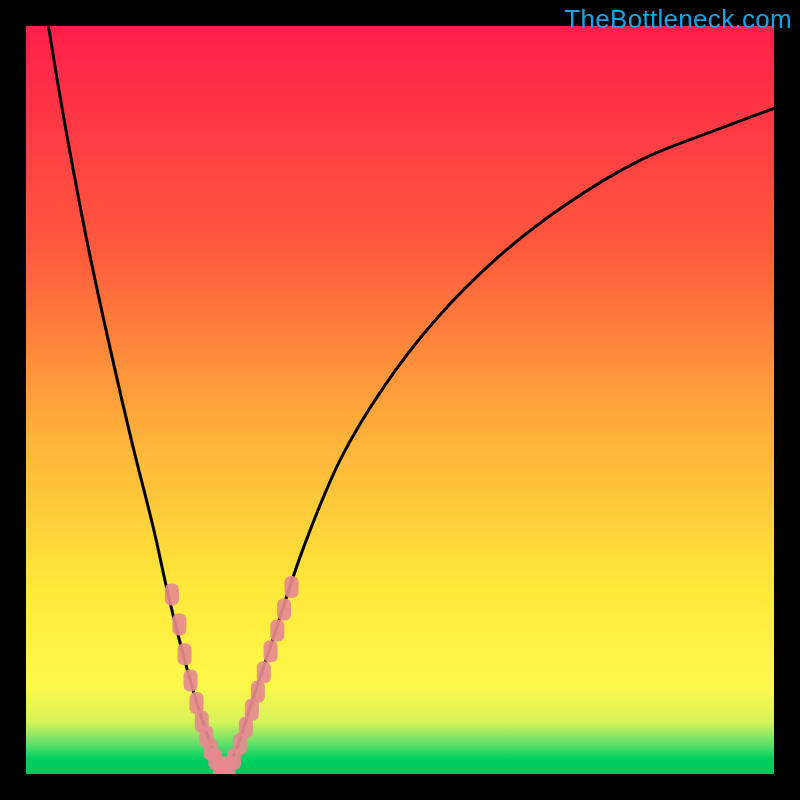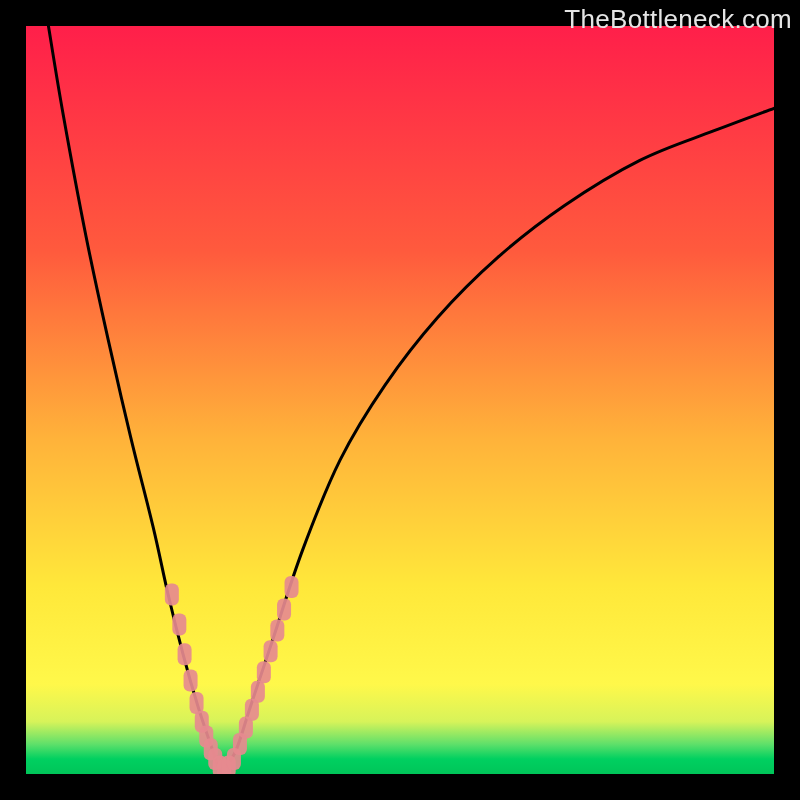--- a/index.html
+++ b/index.html
@@ -36,21 +36,21 @@
       #d7f35a 93%,
       #5fe06a 96%,
       #00d060 98%,
       #00c559 100%
     );
   }
   .watermark {
     position: absolute;
     top: 4px;
     right: 8px;
-    color: #e5e5e5;
+    color: #0ea5e9;
     font-size: 26px;
     letter-spacing: 0.3px;
     user-select: none;
   }
   svg.overlay {
     position: absolute;
     left: 0;
     top: 0;
     width: 748px;
     height: 748px;

